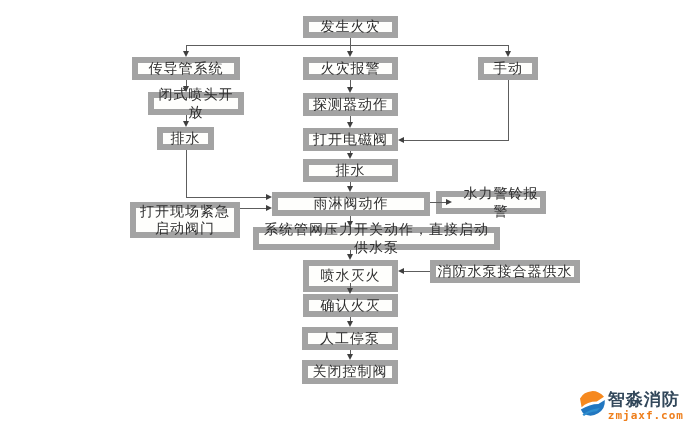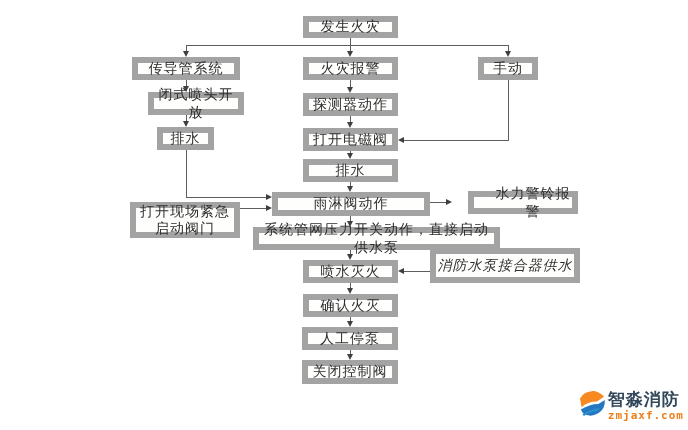--- a/index.html
+++ b/index.html
@@ -53,25 +53,25 @@
   <div class="node" style="left:303px;top:16px;width:95px;height:22px;">发生火灾</div>
   <div class="node" style="left:132px;top:57px;width:108px;height:23px;">传导管系统</div>
   <div class="node" style="left:303px;top:57px;width:95px;height:23px;">火灾报警</div>
   <div class="node" style="left:478px;top:57px;width:60px;height:23px;">手动</div>
   <div class="node" style="left:148px;top:92px;width:96px;height:23px;">闭式喷头开放</div>
   <div class="node" style="left:303px;top:93px;width:95px;height:23px;">探测器动作</div>
   <div class="node" style="left:157px;top:127px;width:57px;height:23px;">排水</div>
   <div class="node" style="left:303px;top:128px;width:95px;height:23px;">打开电磁阀</div>
   <div class="node" style="left:303px;top:159px;width:95px;height:23px;">排水</div>
   <div class="node" style="left:272px;top:192px;width:158px;height:24px;">雨淋阀动作</div>
-  <div class="node" style="left:468px;top:191px;width:110px;height:23px;padding-left:20px;">水力警铃报警</div>
+  <div class="node" style="left:436px;top:191px;width:110px;height:23px;padding-left:20px;">水力警铃报警</div>
   <div class="node small-pad" style="left:130px;top:202px;width:110px;height:36px;">打开现场紧急启动阀门</div>
   <div class="node" style="left:253px;top:227px;width:247px;height:23px;">系统管网压力开关动作，直接启动供水泵</div>
-  <div class="node" style="left:303px;top:260px;width:95px;height:23px;">喷水灭火</div>
-  <div class="node" style="left:430px;top:248px;width:150px;height:35px;font-style:italic;">消防水泵接合器供水</div>
+  <div class="node" style="left:303px;top:260px;width:95px;height:32px;">喷水灭火</div>
+  <div class="node" style="left:430px;top:260px;width:150px;height:23px;">消防水泵接合器供水</div>
   <div class="node" style="left:303px;top:294px;width:95px;height:23px;">确认火灭</div>
   <div class="node" style="left:302px;top:327px;width:96px;height:23px;">人工停泵</div>
   <div class="node" style="left:302px;top:360px;width:96px;height:24px;">关闭控制阀</div>
 
   <div class="line v" style="left:350px;top:38px;height:8px;"></div>
   <div class="line h" style="left:186px;top:45px;width:323px;"></div>
 
   <div class="line v" style="left:186px;top:45px;height:7px;"></div>
   <div class="arr down" style="left:183px;top:51px;"></div>
   <div class="line v" style="left:350px;top:45px;height:7px;"></div>

